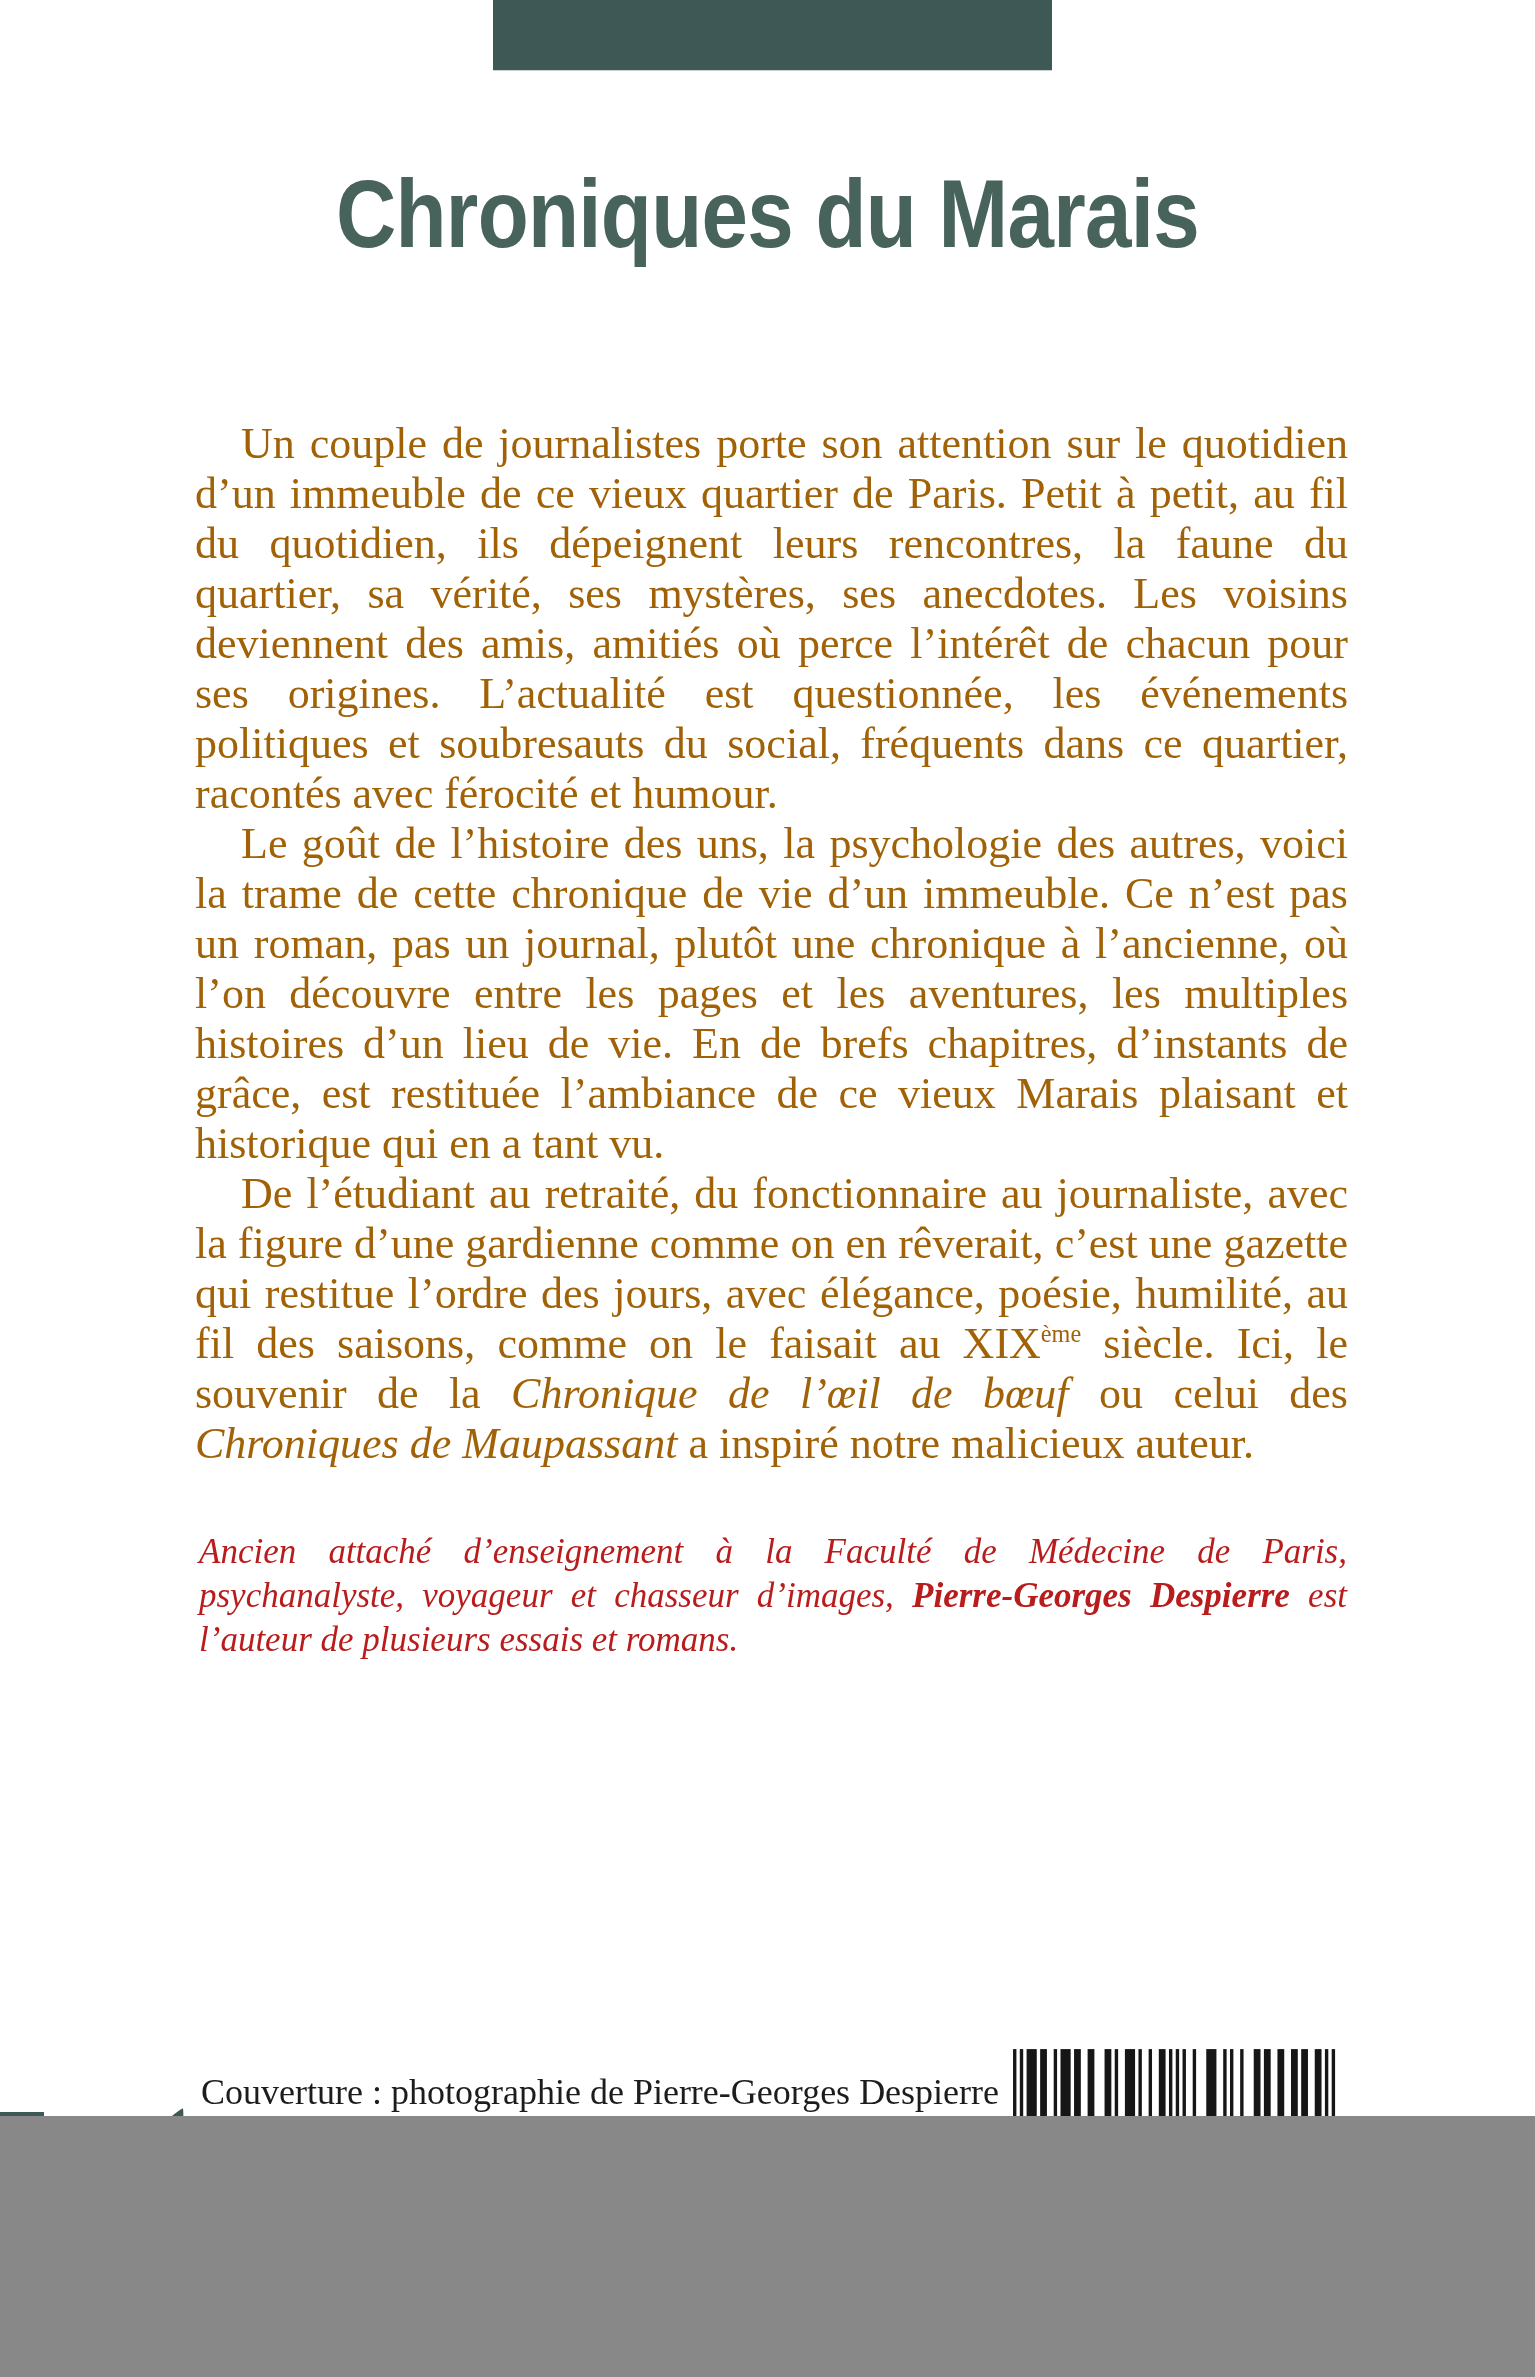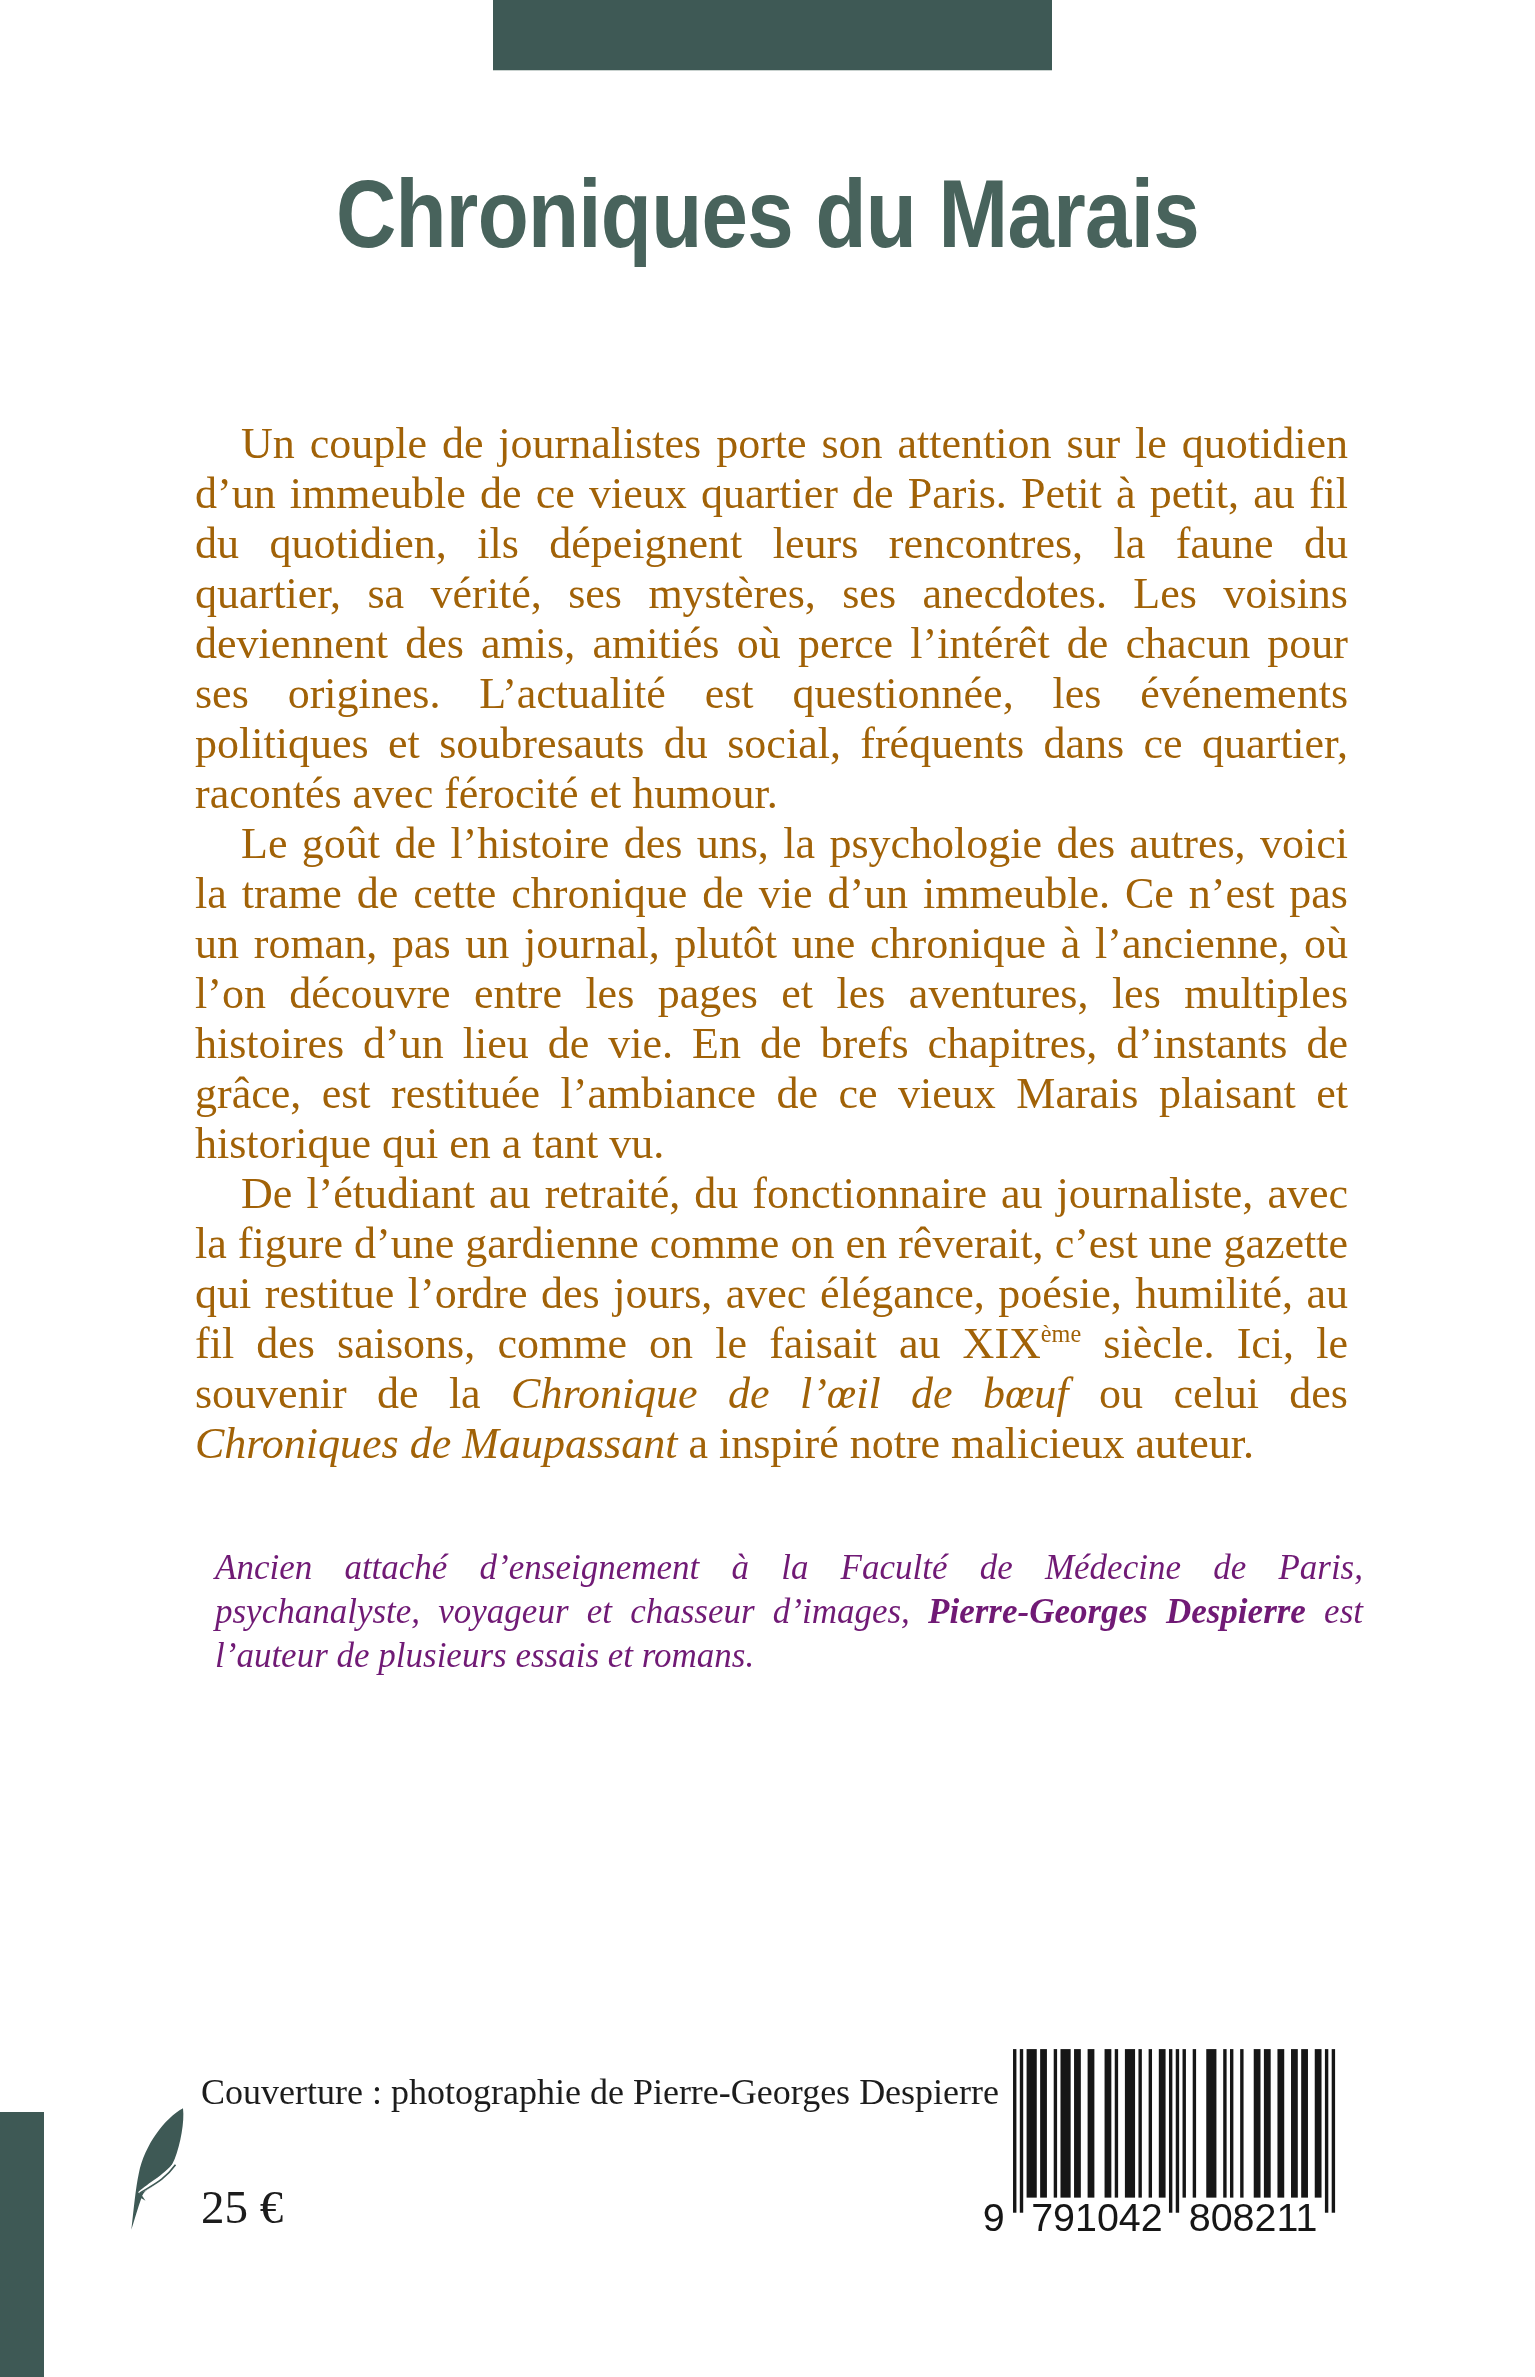--- a/index.html
+++ b/index.html
@@ -1,18 +1,18 @@
 <!DOCTYPE html>
 <html style="font-size:13.4px"><head>
 <meta charset="utf-8">
 <style>
   html,body{margin:0;padding:0;background:#888;}
   .page{
     position:relative;
-    width:1535px;height:2377px;
+    width:1535px;height:2116px;
     background:#ffffff;
     overflow:hidden;
     font-family:"Liberation Serif", serif;
   }
   .top-rect{
     position:absolute;left:493px;top:0;width:559px;height:70px;
     background:#3e5955;border-bottom:1.7px solid #c9d2cf;
   }
   .book-title{
     position:absolute;left:0;right:0;top:161px;margin:0;
@@ -26,22 +26,22 @@
   .synopsis{
     position:absolute;left:195px;top:419px;width:1153px;
     font-size:44px;line-height:50px;color:#a16207;
     text-align:justify;
   }
   .synopsis p{margin:0;text-indent:46px;}
   .sup{vertical-align:super;font-size:0.55em;line-height:0;}
   .it{font-style:italic;}
   .bio{
     position:absolute;left:199px;top:1530px;width:1148px;
-    font-size:35px;line-height:44px;color:#701a75;
-    font-style:italic;text-align:justify;margin:16px;
+    font-size:35px;line-height:44px;color:#b91c1c;
+    font-style:italic;text-align:justify;margin:0;
   }
   .bio .bold{font-weight:700;}
   .credit{
     position:absolute;left:201px;top:2074px;margin:0;
     font-size:36px;line-height:37px;color:#1c1c1c;
   }
   .isbn{
     position:absolute;left:201px;top:2141px;margin:0;
     font-size:36px;line-height:42px;color:#1c1c1c;
   }

